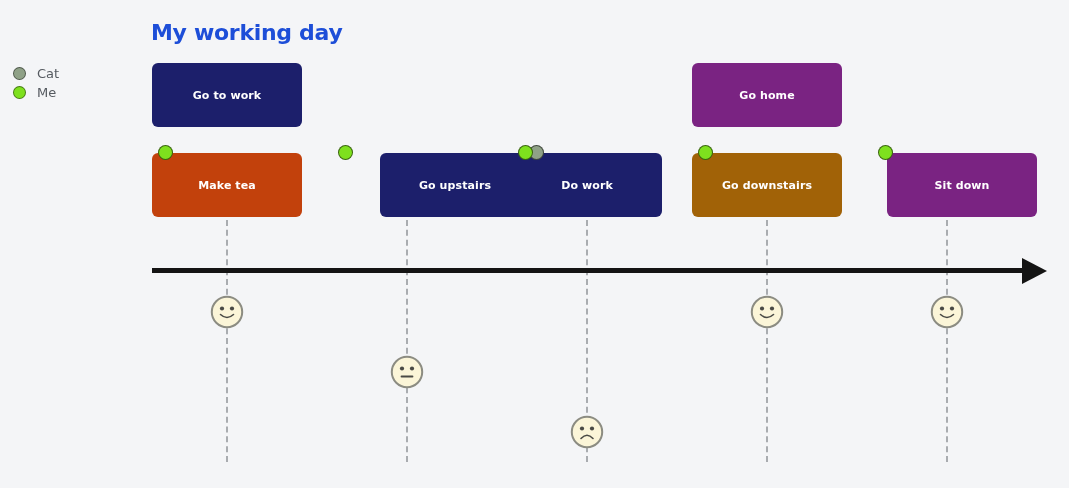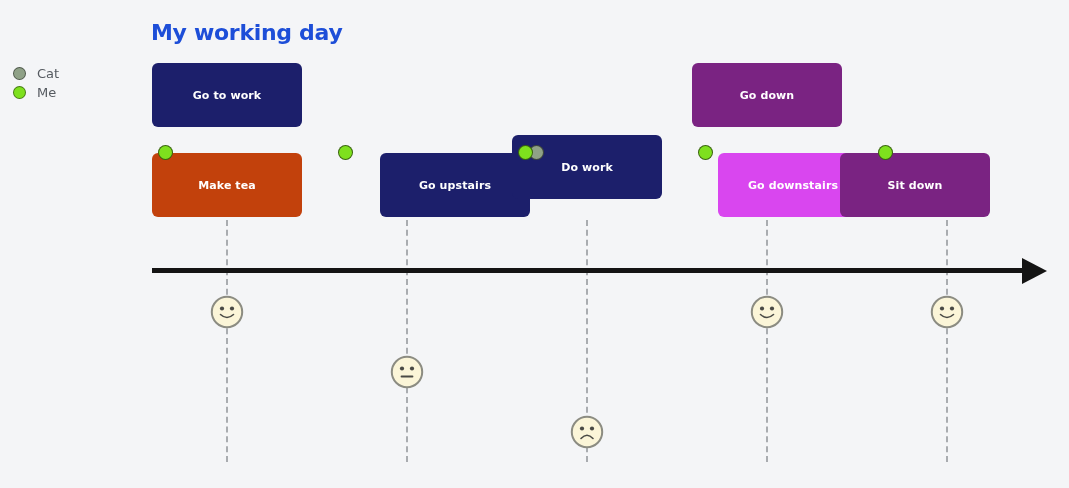--- a/index.html
+++ b/index.html
@@ -148,40 +148,40 @@
       <div class="vline" style="left: 586px;"></div>
       <div class="vline" style="left: 766px;"></div>
       <div class="vline" style="left: 946px;"></div>
     </div>
 
   <div id="boxes">
       <div class="task-box" style="left: 152px; top: 63px; background: rgb(28, 31, 107);">
         <span class="task-label">Go to work</span>
       </div>
       <div class="task-box" style="left: 692px; top: 63px; background: rgb(122, 35, 130);">
-        <span class="task-label">Go down</span>
+        <span class="task-label">Go home</span>
       </div>
       <div class="task-box" style="left: 152px; top: 153px; background: #c2410c;">
         <span class="task-label">Make tea</span>
       </div>
       <div class="dot" style="left: 158px; top: 145px; background: rgb(126, 224, 30); z-index: 10;"></div>
       <div class="task-box" style="left: 332px; top: 153px; background: rgb(28, 31, 107); margin-left: 48px;">
         <span class="task-label">Go upstairs</span>
       </div>
       <div class="dot" style="left: 338px; top: 145px; background: rgb(126, 224, 30); z-index: 10;"></div>
-      <div class="task-box" style="left: 512px; top: 135px; background: rgb(28, 31, 107);">
+      <div class="task-box" style="left: 512px; top: 153px; background: rgb(28, 31, 107);">
         <span class="task-label">Do work</span>
       </div>
       <div class="dot" style="left: 518px; top: 145px; background: rgb(126, 224, 30); z-index: 10;"></div>
       <div class="dot" style="left: 529px; top: 145px; background: rgb(143, 161, 135); z-index: 9;"></div>
-      <div class="task-box" style="left: 718px; top: 153px; background: #d946ef;">
+      <div class="task-box" style="left: 692px; top: 153px; background: #a16207;">
         <span class="task-label">Go downstairs</span>
       </div>
       <div class="dot" style="left: 698px; top: 145px; background: rgb(126, 224, 30); z-index: 10;"></div>
-      <div class="task-box" style="left: 840px; top: 153px; background: rgb(122, 35, 130); text-align: right;">
+      <div class="task-box" style="left: 887px; top: 153px; background: rgb(122, 35, 130); text-align: right;">
         <span class="task-label">Sit down</span>
       </div>
       <div class="dot" style="left: 878px; top: 145px; background: rgb(126, 224, 30); z-index: 10;"></div>
     </div>
 
   <div class="axis-line"></div>
   <div class="axis-head"></div>
 
   <div id="faces">
       <div class="face" style="left: 210px; top: 295px;">

